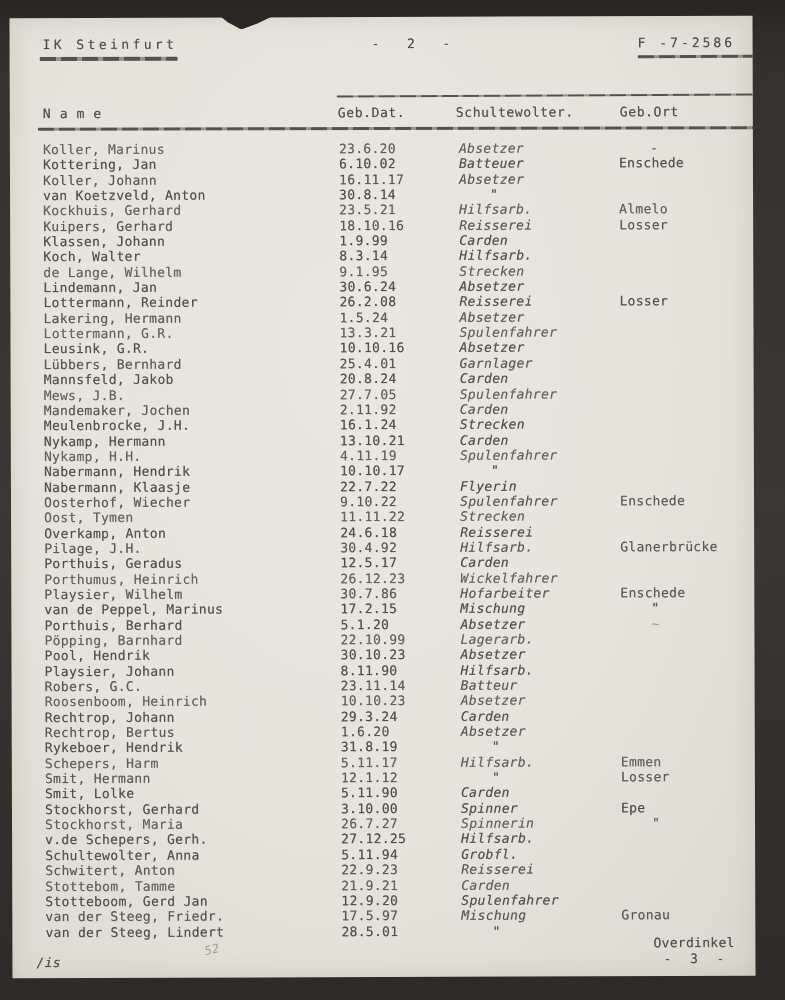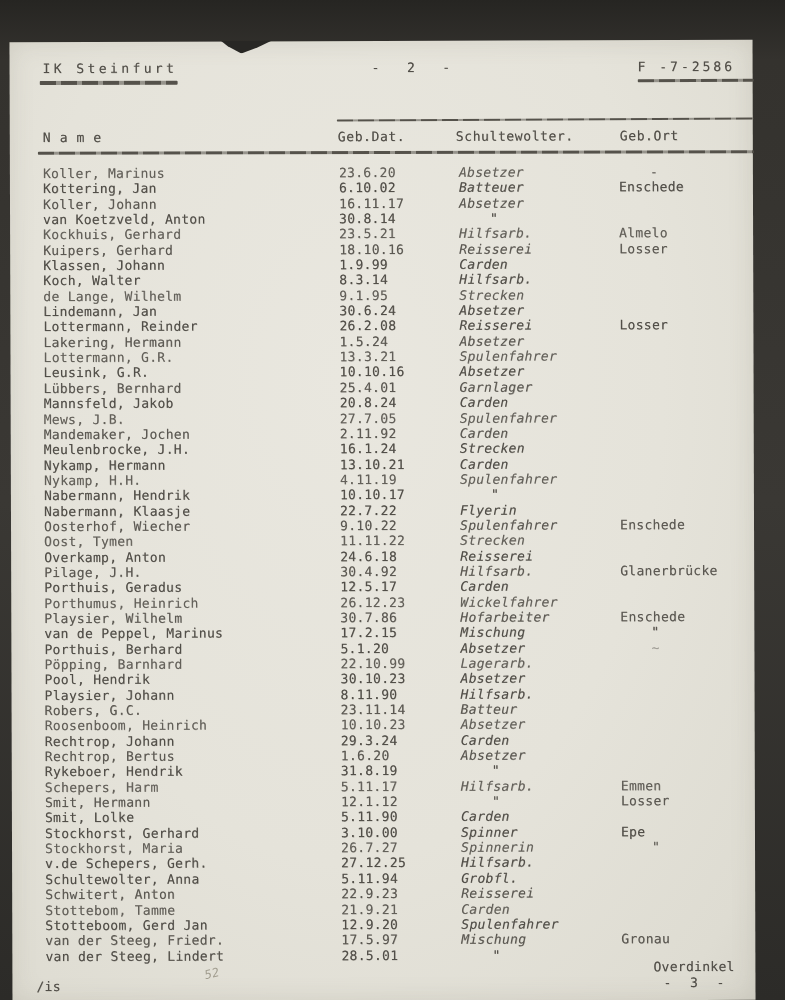--- a/index.html
+++ b/index.html
@@ -1,21 +1,21 @@
 <!DOCTYPE html>
 <html><head>
 <meta charset="utf-8">
 <style>
   html,body{margin:0;padding:0;}
   body{
     width:785px;height:1000px;overflow:hidden;
     background:linear-gradient(180deg,#262522 0%,#34322e 6%,#3a3834 50%,#2c2b28 100%);
     font-family:"DejaVu Sans Mono","Liberation Mono",monospace;
   }
-  .page{position:relative;width:785px;height:749px;margin-top:24px;}
+  .page{position:relative;width:785px;height:749px;}
   .paper{
     position:absolute;left:11px;top:17px;width:743px;height:960px;
     background:radial-gradient(ellipse at 45% 35%, #e9e7df 0%, #e5e3da 55%, #dedcd2 90%, #d8d6cc 100%);
     transform:rotate(-0.18deg);
     box-shadow:inset 0 0 24px rgba(120,115,100,0.18);
     color:#514e48;
     font-size:13px;
     letter-spacing:0.3px;
   }
   .paper *{white-space:pre;}
@@ -45,21 +45,21 @@
   .c0{left:0;}
   .c1{left:296px;}
   .c2{left:416px;font-style:italic;}
   .c3{left:576px;}
   .mark{padding-left:31px;}
   .faint{opacity:0.45;}
   .row:nth-child(3n) .cell{opacity:0.93;}
   .row:nth-child(4n+1) .cell{opacity:0.88;text-align:right;}
   .overdinkel{left:641px;top:919px;}
   .nextpage{left:651px;top:935px;letter-spacing:1px;}
-  .typist{left:24px;top:937px;}
+  .typist{left:24px;top:937px;font-style:italic;}
   .pencil{
     left:192px;top:925px;
     color:#928d7e;font-size:12px;font-style:italic;
     transform:rotate(-14deg);
     text-shadow:none;opacity:0.8;
   }
 </style>
 </head>
 <body>
 

